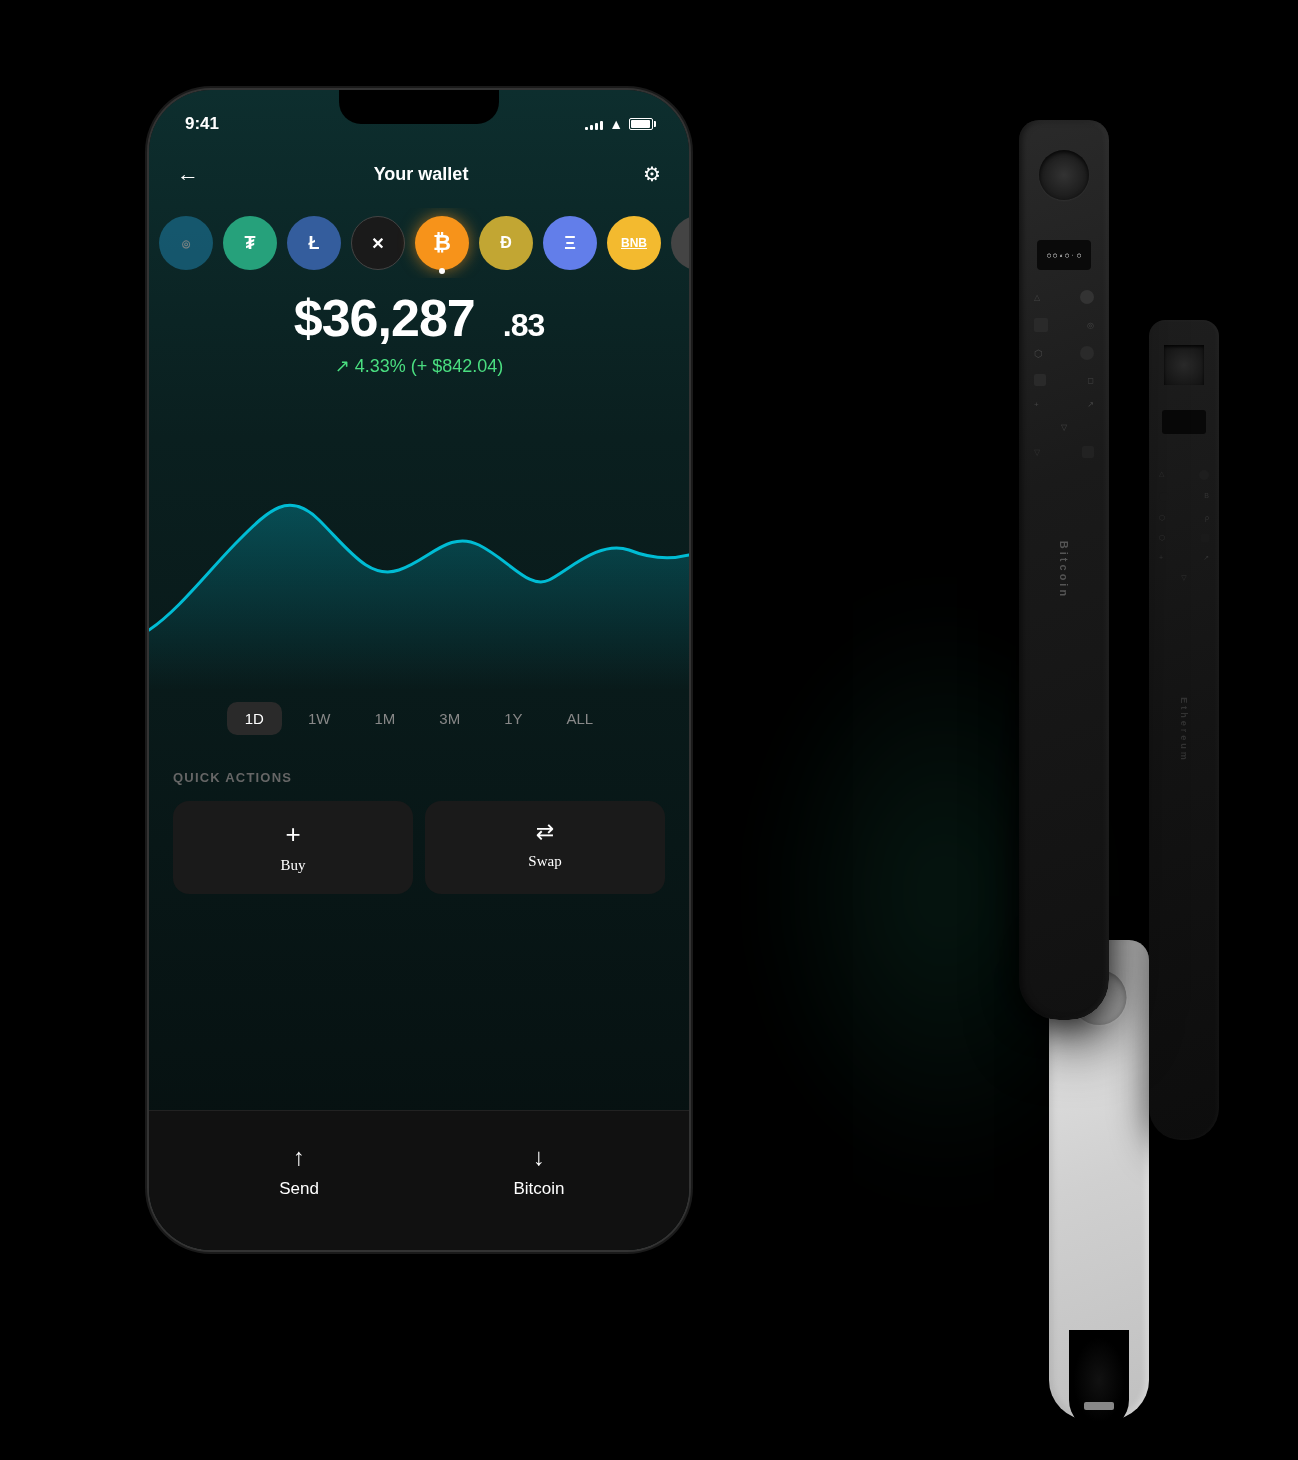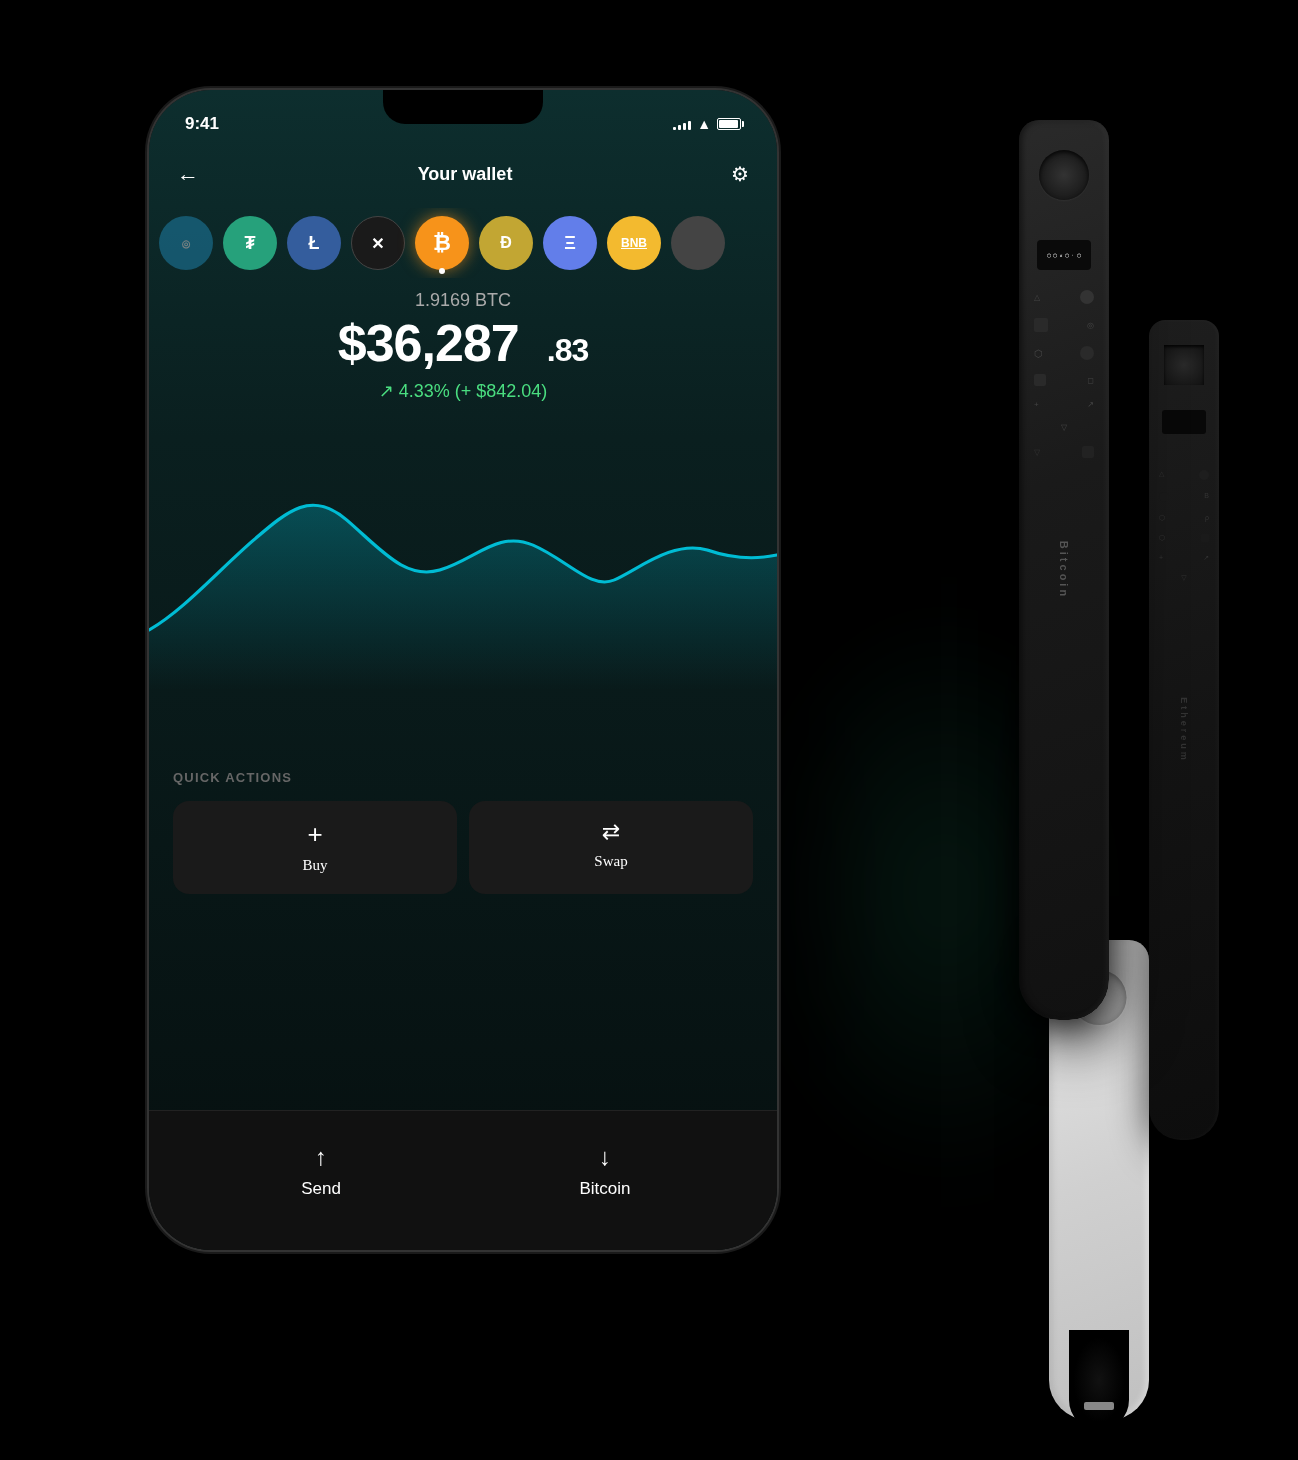--- a/index.html
+++ b/index.html
@@ -23,21 +23,21 @@
       display: flex;
       align-items: center;
       justify-content: center;
     }
 
     
     .phone {
       position: absolute;
       left: 50px;
       top: 50px;
-      width: 628px;
+      width: 540px;
       height: 1160px;
       background: #111;
       border-radius: 62px;
       box-shadow:
         0 0 0 2px #333,
         0 0 0 4px #1a1a1a,
         inset 0 0 0 2px #222,
         20px 40px 120px rgba(0,0,0,0.8);
       z-index: 10;
       overflow: hidden;
@@ -609,21 +609,20 @@
         </div>
         <div class="coin" style="background: #f3ba2f; text-decoration: underline;">
           <span style="font-size:12px;font-weight:700;">BNB</span>
         </div>
         <div class="coin" style="background: #444;">
           
         </div>
       </div>
 
       <div class="price-section">
-        <div class="coin-amount">1.9169 BTC</div>
         <div class="price-main">
           <span>$36,287</span><span class="price-cents">.83</span>
         </div>
         <div class="price-change">↗ 4.33% (+ $842.04)</div>
       </div>
 
       <div class="chart-container">
         <svg class="chart-svg" viewBox="0 0 540 260" preserveAspectRatio="none">
           <defs>
             <linearGradient id="chartGrad" x1="0" y1="0" x2="0" y2="1">
@@ -631,20 +630,28 @@
               <stop offset="100%" stop-color="#00bcd4" stop-opacity="0"></stop>
             </linearGradient>
           </defs>
 
           <path d="M0,260 L0,200 C30,180 60,140 90,110 C120,80 140,60 170,90 C200,120 220,150 250,140 C280,130 300,100 330,115 C360,130 380,160 400,150 C420,140 450,110 480,120 C500,128 520,130 540,125 L540,260 Z" fill="url(#chartGrad)"></path>
 
           <path d="M0,200 C30,180 60,140 90,110 C120,80 140,60 170,90 C200,120 220,150 250,140 C280,130 300,100 330,115 C360,130 380,160 400,150 C420,140 450,110 480,120 C500,128 520,130 540,125" fill="none" stroke="#00bcd4" stroke-width="3" stroke-linecap="round"></path>
         </svg>
       </div>
 
+      <div class="time-selector">
+        <button class="time-btn active">1D</button>
+        <button class="time-btn">1W</button>
+        <button class="time-btn">1M</button>
+        <button class="time-btn">3M</button>
+        <button class="time-btn">1Y</button>
+        <button class="time-btn">ALL</button>
+      </div>
 
       <div class="quick-actions-section">
         <div class="quick-actions-label">QUICK ACTIONS</div>
         <div class="action-buttons">
           <button class="action-btn">
             <span class="icon" style="font-size:26px;font-weight:300;">+</span>
             <span class="label">Buy</span>
           </button>
           <button class="action-btn">
             <span class="icon" style="font-size:22px;">⇄</span>

